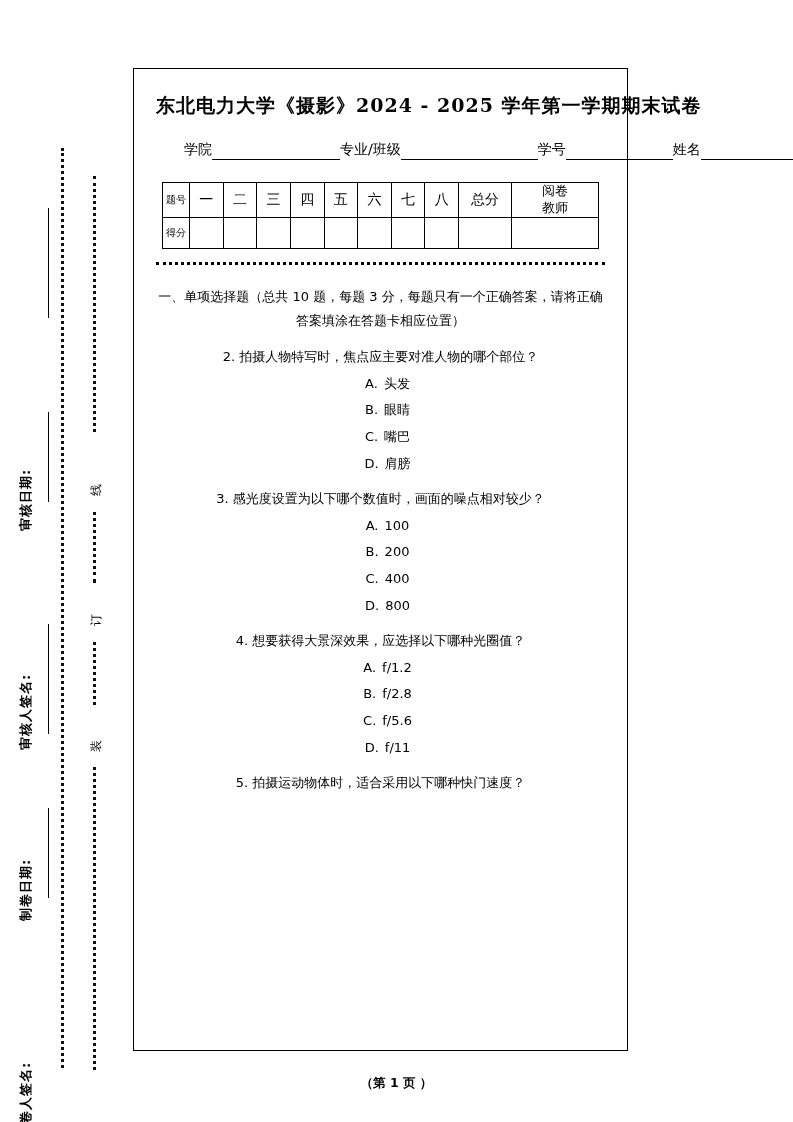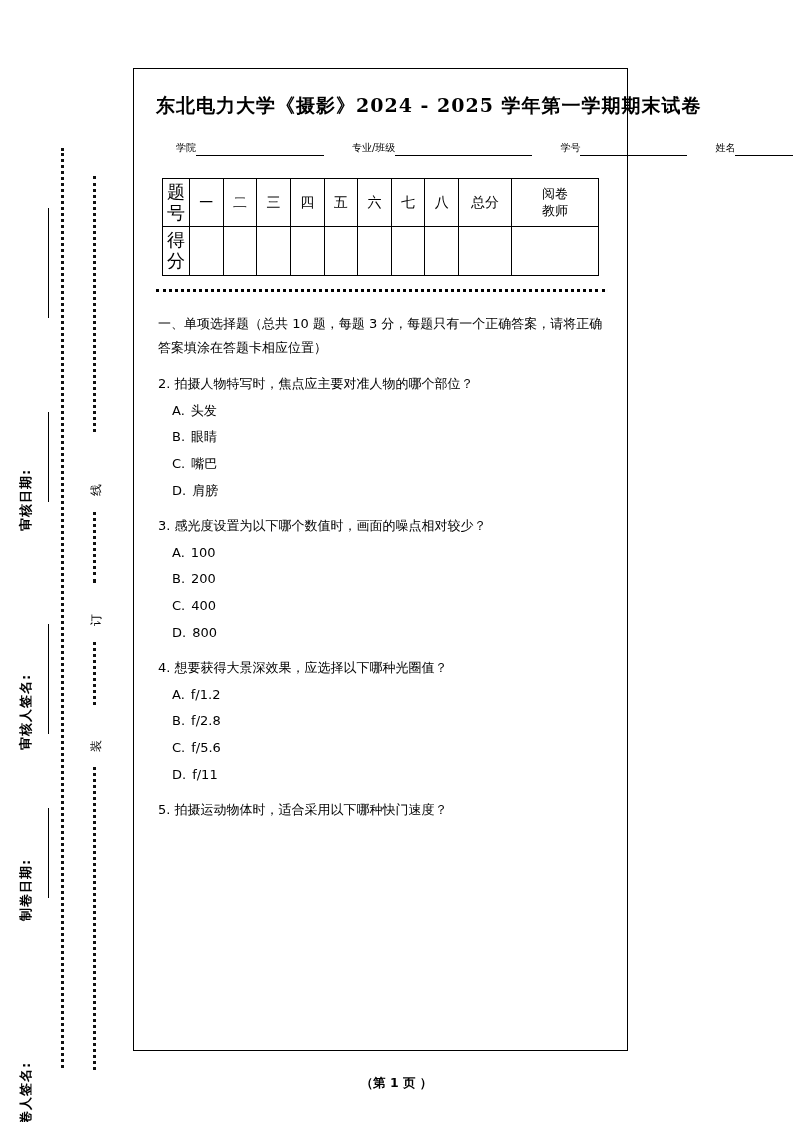--- a/index.html
+++ b/index.html
@@ -92,24 +92,23 @@
     font-family: "DejaVu Serif", "Liberation Serif", serif;
     letter-spacing: 1px;
     margin: 6px 0 0 0;
     white-space: nowrap;
   }
 
   
   #info-line {
     display: flex;
     align-items: flex-end;
-    margin: 22px 4px 0 20px;
-    font-size: 10px;
-    font-family: "DejaVu Sans", "Liberation Sans", sans-serif;
-    gap: 28px;
+    margin: 22px 4px 0 28px;
+    font-size: 14px;
+    font-family: "DejaVu Sans", "Liberation Sans", sans-serif;
   }
   .info-field { display: flex; align-items: flex-end; }
   .info-label { white-space: nowrap; padding-bottom: 1px; }
   .info-blank {
     border-bottom: 1px solid #000;
     height: 14px;
   }
   #blank-college { width: 128px; }
   #blank-major   { width: 137px; }
   #blank-sid     { width: 107px; }
@@ -126,41 +125,42 @@
   #score-table td {
     border: 1px solid #000;
     text-align: center;
     vertical-align: middle;
     font-size: 14px;
     height: 24px;
     padding: 0;
   }
   #score-table td.rowhead {
     width: 26px;
-    font-size: 18px;
+    font-size: 10px;
     line-height: 1.15;
     padding: 3px 0;
     font-family: Liberation Serif, serif;
   }
   #score-table td.col-total { width: 52px; }
   #score-table td.col-grader { width: 86px; font-size: 13px; line-height: 1.3; }
   .hrow td { height: 48px; }
   .srow td { height: 40px; margin-top: 20px; }
 
   
   #table-divider {
     margin: 13px 0 0 0;
     border-top: 3px dotted #000;
     height: 0;
   }
 
   
   #body {
     margin: 20px 2px 0 2px;
     font-family: "DejaVu Sans", "Liberation Sans", sans-serif;
+    text-align: center;
   }
   .section-head {
     font-size: 13px;
     line-height: 1.85;
     margin-bottom: 14px;
   }
   .question {
     font-size: 13px;
     line-height: 1.6;
     margin: 0 0 6px 0;

